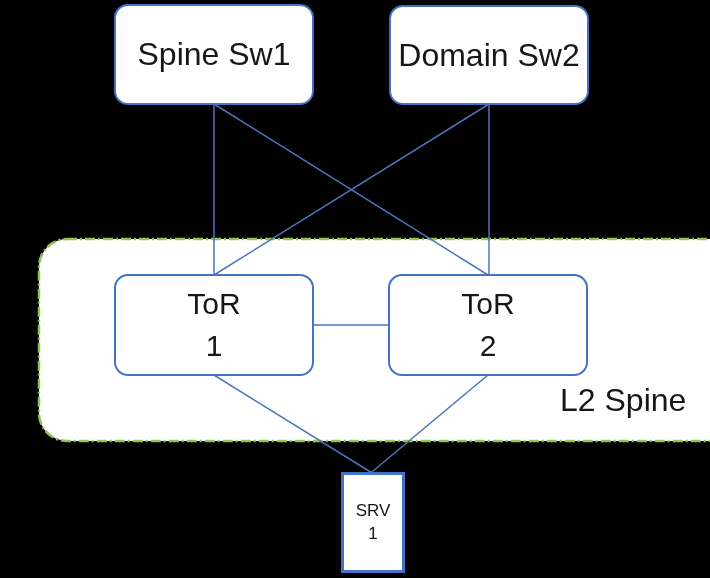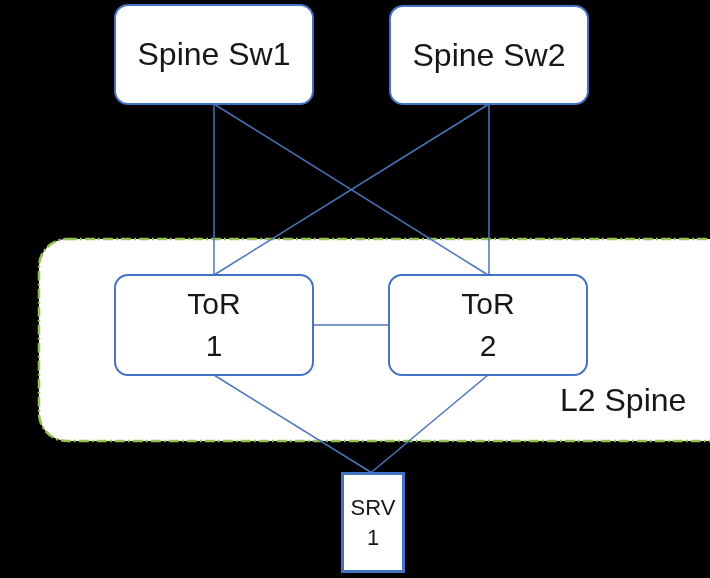--- a/index.html
+++ b/index.html
@@ -33,21 +33,21 @@
     justify-content: center;
     color: #171717;
     text-align: center;
   }
   .node-spine1 { left: 78px;  top: 4px;   width: 200px; height: 101px; font-size: 32px; }
   .node-spine2 { left: 353px; top: 5px;   width: 200px; height: 100px; font-size: 32px; }
   .node-tor1   { left: 78px;  top: 274px; width: 200px; height: 102px; font-size: 30px; line-height: 1.4; }
   .node-tor2   { left: 352px; top: 274px; width: 200px; height: 102px; font-size: 30px; line-height: 1.4; }
   .node-srv1 {
     left: 305px; top: 472px; width: 64px; height: 101px;
-    font-size: 22px; line-height: 1.35;
+    font-size: 17px; line-height: 1.35;
     border-radius: 0;
     border-width: 3px;
   }
   .l2-label {
     position: absolute;
     left: 524px;
     top: 382px;
     font-size: 32px;
     color: #171717;
     white-space: nowrap;
@@ -71,21 +71,21 @@
       <line x1="178" y1="375" x2="341" y2="476"></line>
       <line x1="452" y1="375" x2="331" y2="476"></line>
     </g>
   </svg>
 
   <div class="node node-spine1">
     <span>Spine Sw1</span>
   </div>
 
   <div class="node node-spine2">
-    <span>Spine Sw2</span>
+    <span>Domain Sw2</span>
   </div>
 
   <div class="node node-tor1">
     <span>ToR</span>
     <span>1</span>
   </div>
 
   <div class="node node-tor2">
     <span>ToR</span>
     <span>2</span>

